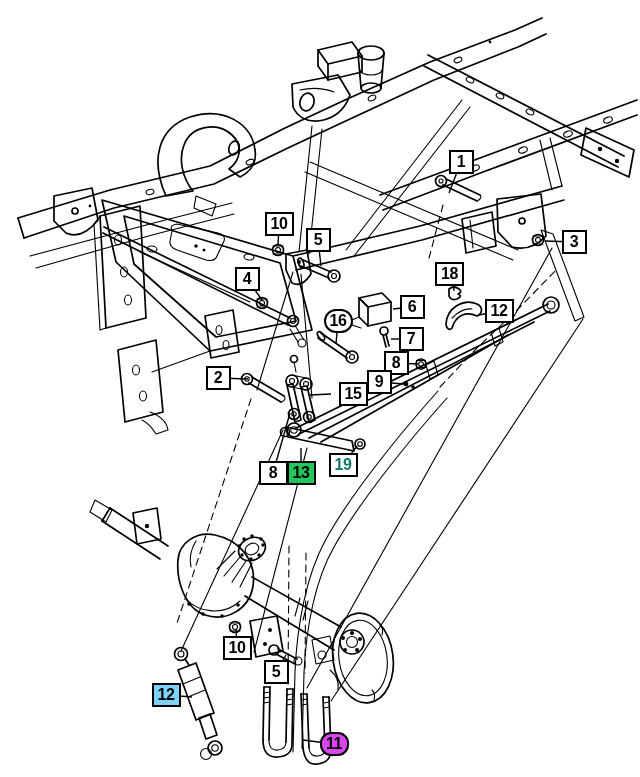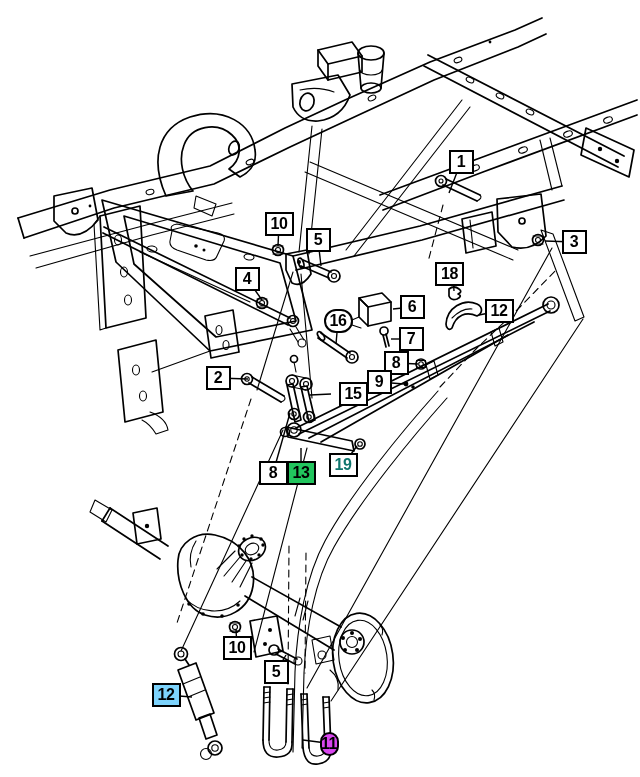--- a/index.html
+++ b/index.html
@@ -448,21 +448,21 @@
     <div class="callout" style="width: 25px; left: 561.5px; top: 230px; border-color: rgb(0, 0, 0); background: rgb(255, 255, 255); color: rgb(0, 0, 0);">3</div>
     <div class="callout" style="width: 25px; left: 234.5px; top: 267px; border-color: rgb(0, 0, 0); background: rgb(255, 255, 255); color: rgb(0, 0, 0);">4</div>
     <div class="callout" style="width: 25px; left: 305.5px; top: 228px; border-color: rgb(0, 0, 0); background: rgb(255, 255, 255); color: rgb(0, 0, 0);">5</div>
     <div class="callout" style="width: 25px; left: 263.5px; top: 660px; border-color: rgb(0, 0, 0); background: rgb(255, 255, 255); color: rgb(0, 0, 0);">5</div>
     <div class="callout" style="width: 25px; left: 399.5px; top: 295px; border-color: rgb(0, 0, 0); background: rgb(255, 255, 255); color: rgb(0, 0, 0);">6</div>
     <div class="callout" style="width: 25px; left: 398.5px; top: 327px; border-color: rgb(0, 0, 0); background: rgb(255, 255, 255); color: rgb(0, 0, 0);">7</div>
     <div class="callout" style="width: 25px; left: 383.5px; top: 351px; border-color: rgb(0, 0, 0); background: rgb(255, 255, 255); color: rgb(0, 0, 0);">8</div>
     <div class="callout" style="width: 25px; left: 366.5px; top: 370px; border-color: rgb(0, 0, 0); background: rgb(255, 255, 255); color: rgb(0, 0, 0);">9</div>
     <div class="callout" style="width: 29px; left: 264.5px; top: 212px; border-color: rgb(0, 0, 0); background: rgb(255, 255, 255); color: rgb(0, 0, 0);">10</div>
     <div class="callout" style="width: 29px; left: 222.5px; top: 636px; border-color: rgb(0, 0, 0); background: rgb(255, 255, 255); color: rgb(0, 0, 0);">10</div>
-    <div class="callout" style="width: 19px; left: 319.5px; top: 732px; border-color: rgb(0, 0, 0); background: #d946ef; color: rgb(0, 0, 0); border-radius: 11px;">11</div>
+    <div class="callout" style="width: 29px; left: 319.5px; top: 732px; border-color: rgb(0, 0, 0); background: #d946ef; color: rgb(0, 0, 0); border-radius: 11px;">11</div>
     <div class="callout" style="width: 29px; left: 151.5px; top: 683px; border-color: rgb(0, 0, 0); background: #7dd3fc; color: rgb(0, 0, 0);">12</div>
     <div class="callout" style="width: 29px; left: 286.5px; top: 461px; border-color: rgb(0, 0, 0); background: #22c55e; color: rgb(0, 0, 0);">13</div>
     <div class="callout" style="width: 29px; left: 258.5px; top: 461px; border-color: rgb(0, 0, 0); background: rgb(255, 255, 255); color: rgb(0, 0, 0);">8</div>
     <div class="callout" style="width: 29px; left: 316.5px; top: 382px; border-color: rgb(0, 0, 0); background: rgb(255, 255, 255); color: rgb(0, 0, 0); margin-left: 22px;">15</div>
     <div class="callout" style="width: 29px; left: 323.5px; top: 309px; border-color: rgb(0, 0, 0); background: rgb(255, 255, 255); color: rgb(0, 0, 0); border-radius: 12px;">16</div>
     <div class="callout" style="width: 29px; left: 484.5px; top: 299px; border-color: rgb(0, 0, 0); background: rgb(255, 255, 255); color: rgb(0, 0, 0);">12</div>
     <div class="callout" style="width: 29px; left: 435px; top: 262px; border-color: rgb(0, 0, 0); background: rgb(255, 255, 255); color: rgb(0, 0, 0);">18</div>
     <div class="callout" style="width: 29px; left: 328.5px; top: 453px; border-color: rgb(0, 0, 0); background: rgb(255, 255, 255); color: #0f766e;">19</div>
   </div>
 

